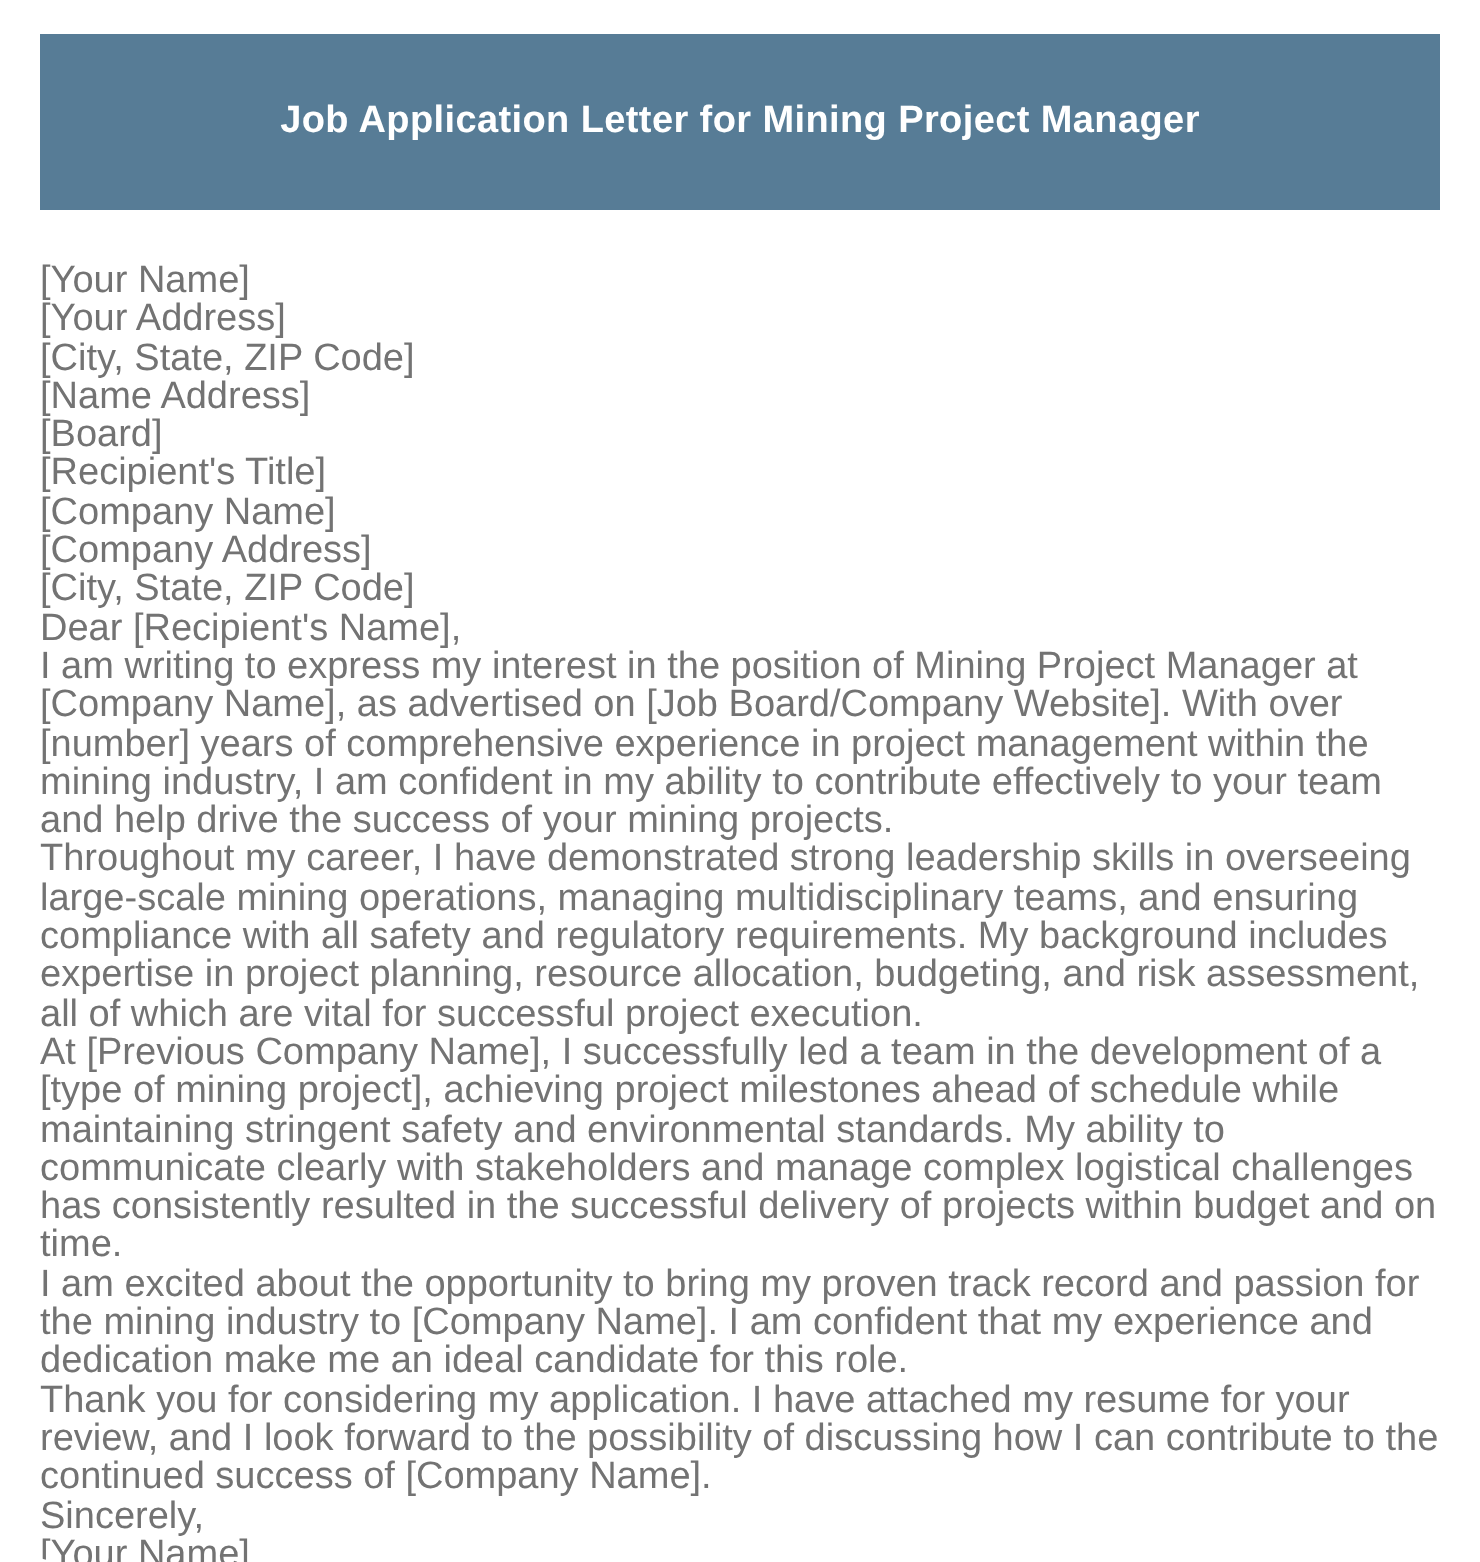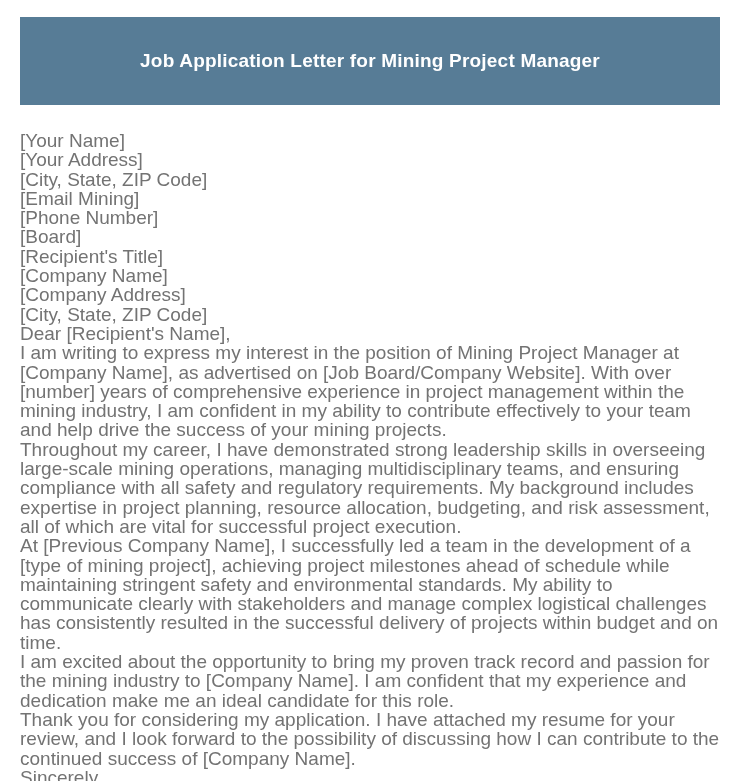--- a/index.html
+++ b/index.html
@@ -53,22 +53,21 @@
 <div class="page">
 
   <div class="header-banner">
     <h1>Job Application Letter for Mining Project Manager</h1>
   </div>
 
   <div class="letter-body">
     <div>[Your Name]</div>
     <div>[Your Address]</div>
     <div>[City, State, ZIP Code]</div>
-    <div>[Email Mining]</div>
-    <div>[Phone Number]</div>
+    <div>[Name Address]</div>
     <div>[Board]</div>
     <div>[Recipient's Title]</div>
     <div>[Company Name]</div>
     <div>[Company Address]</div>
     <div>[City, State, ZIP Code]</div>
     <div>Dear [Recipient's Name],</div>
     <p>I am writing to express my interest in the position of Mining Project Manager at [Company Name], as advertised on [Job Board/Company Website]. With over [number] years of comprehensive experience in project management within the mining industry, I am confident in my ability to contribute effectively to your team and help drive the success of your mining projects.</p>
     <p>Throughout my career, I have demonstrated strong leadership skills in overseeing large-scale mining operations, managing multidisciplinary teams, and ensuring compliance with all safety and regulatory requirements. My background includes expertise in project planning, resource allocation, budgeting, and risk assessment, all of which are vital for successful project execution.</p>
     <p>At [Previous Company Name], I successfully led a team in the development of a [type of mining project], achieving project milestones ahead of schedule while maintaining stringent safety and environmental standards. My ability to communicate clearly with stakeholders and manage complex logistical challenges has consistently resulted in the successful delivery of projects within budget and on time.</p>
     <p>I am excited about the opportunity to bring my proven track record and passion for the mining industry to [Company Name]. I am confident that my experience and dedication make me an ideal candidate for this role.</p>

